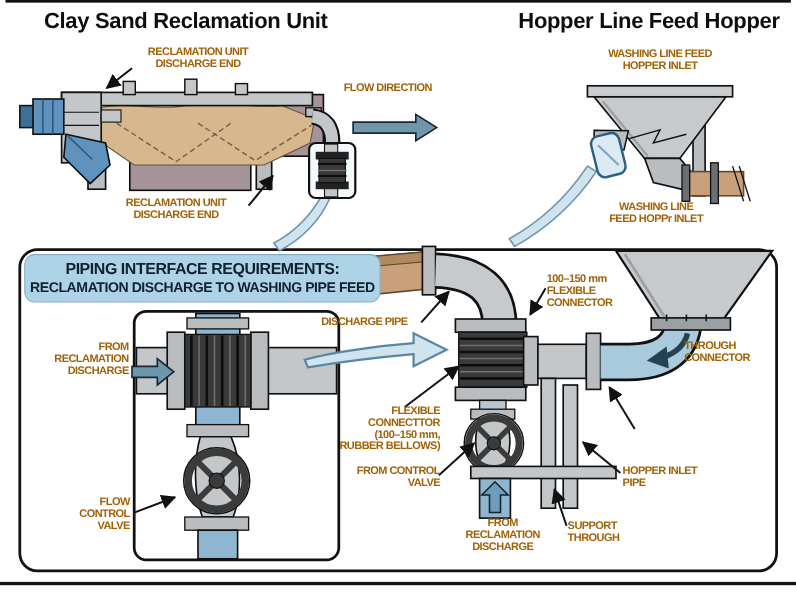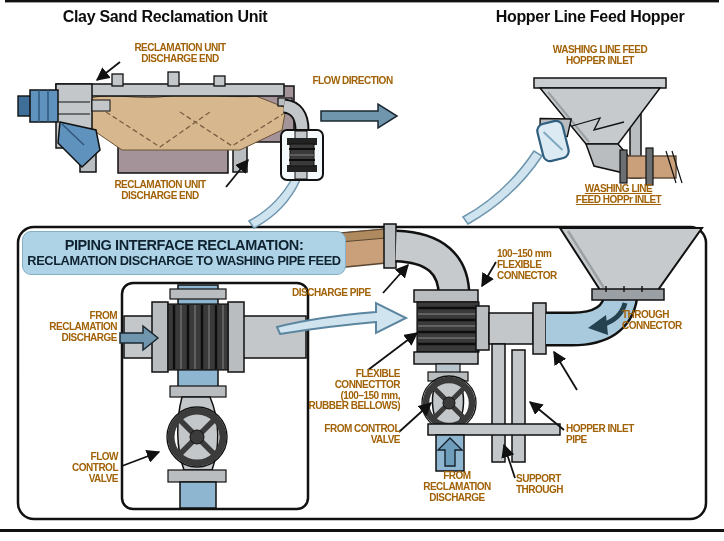--- a/index.html
+++ b/index.html
@@ -1,19 +1,19 @@
 <!DOCTYPE html>
 <html><head>
 <meta charset="utf-8">
 <style>
   html,body{margin:0;padding:0;background:#ffffff;}
   .canvas{position:relative;width:724px;height:541px;background:#ffffff;overflow:hidden;
           font-family:"Liberation Sans",sans-serif;}
   svg{position:absolute;left:0;top:0;}
-  .title{position:absolute;font-weight:bold;font-size:16px;letter-spacing:-0.3px;
+  .title{position:absolute;font-weight:bold;font-size:20px;letter-spacing:-0.3px;
          color:#0d0d0d;text-align:center;white-space:nowrap;}
   .lbl{position:absolute;font-weight:bold;font-size:10px;letter-spacing:-0.5px;
        line-height:1.08;color:#a16207;text-align:center;white-space:nowrap;}
   .la-left{text-align:left;}
   .la-right{text-align:right;}
   .banner{position:absolute;left:22px;top:231px;width:322px;height:42px;border-radius:9px;
           background:#aed3e6;border:1px solid #86afc6;display:flex;flex-direction:column;
           justify-content:center;align-items:center;}
   .banner .b1{font-weight:bold;font-size:14.5px;letter-spacing:-0.4px;color:#0f2230;line-height:1.15;}
   .banner .b2{font-weight:bold;font-size:12.8px;letter-spacing:-0.4px;color:#0f2230;line-height:1.15;}
@@ -236,27 +236,27 @@
 <div class="lbl" style="left:525px;top:45px;width:150px;">
   <div>WASHING LINE FEED</div>
   <div>HOPPER INLET</div>
 </div>
 
 <div class="lbl" style="left:85px;top:180px;width:150px;">
   <div>RECLAMATION UNIT</div>
   <div>DISCHARGE END</div>
 </div>
 
-<div class="lbl" style="left:546px;top:184px;width:145px;text-decoration:underline;">
+<div class="lbl" style="left:524px;top:184px;width:145px;">
   <div>WASHING LINE</div>
   <div>FEED HOPPr INLET</div>
 </div>
 
 <div class="banner">
-  <div class="b1">PIPING INTERFACE RECLAMATION:</div>
+  <div class="b1">PIPING INTERFACE REQUIREMENTS:</div>
   <div class="b2">RECLAMATION DISCHARGE TO WASHING PIPE FEED</div>
 </div>
 
 <div class="lbl la-right" style="left:25px;top:311px;width:92px;">
   <div>FROM</div>
   <div>RECLAMATION</div>
   <div>DISCHARGE</div>
 </div>
 
 <div class="lbl la-right" style="left:40px;top:452px;width:78px;">

